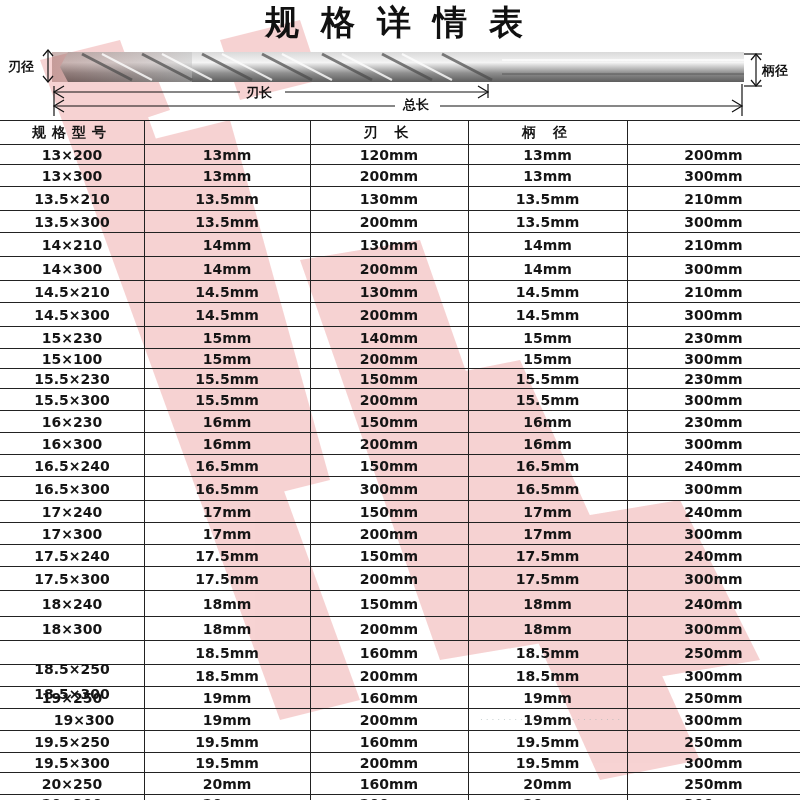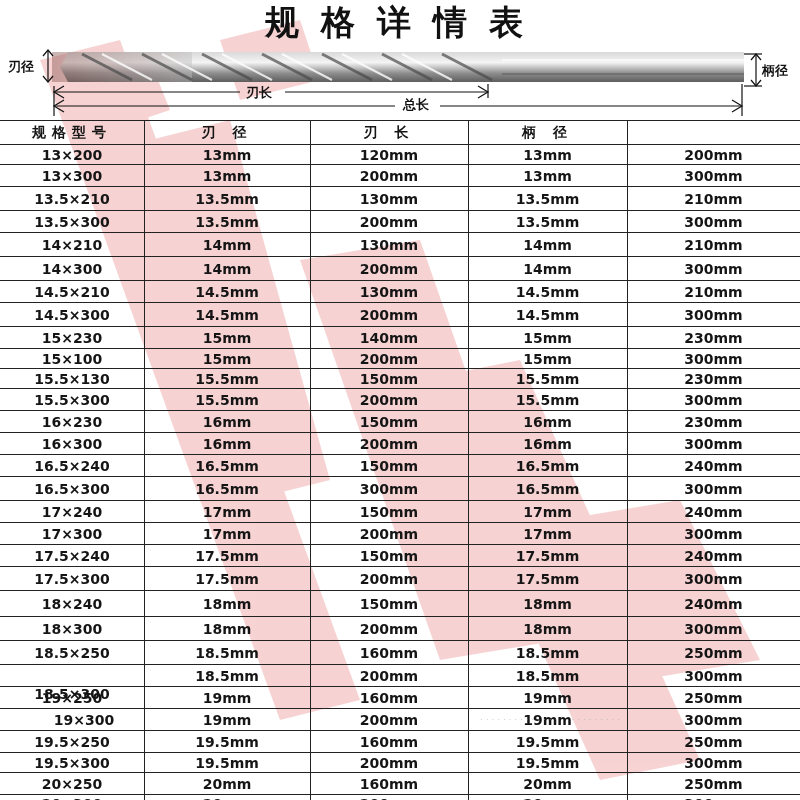--- a/index.html
+++ b/index.html
@@ -129,21 +129,20 @@
     <div class="hline" style="top: 496px;"></div>
     <div class="hline" style="top: 520px;"></div>
     <div class="hline" style="top: 544px;"></div>
     <div class="hline" style="top: 566px;"></div>
     <div class="hline" style="top: 588px;"></div>
     <div class="hline" style="top: 610px;"></div>
     <div class="hline" style="top: 632px;"></div>
     <div class="hline" style="top: 652px;"></div>
     <div class="hline" style="top: 674px;"></div>
     <div class="cell hdr" style="left: 0px; width: 144px; top: 3px;">规格型号</div>
-    <div class="cell hdr" style="left: 144px; width: 166px; top: 3px;">刃 径</div>
     <div class="cell hdr" style="left: 310px; width: 158px; top: 3px;">刃 长</div>
     <div class="cell hdr" style="left: 468px; width: 159px; top: 3px;">柄 径</div>
     <div style="position: absolute; left: 0px; top: 0px;">
       <div class="cell" style="left: 0px; width: 144px; top: 26px;">13×200</div>
       <div class="cell" style="left: 144px; width: 166px; top: 26px;">13mm</div>
       <div class="cell" style="left: 310px; width: 158px; top: 26px;">120mm</div>
       <div class="cell" style="left: 468px; width: 159px; top: 26px;">13mm</div>
       <div class="cell" style="left: 627px; width: 173px; top: 26px;">200mm</div>
     </div>
     <div style="position: absolute; left: 0px; top: 0px;">
@@ -203,21 +202,21 @@
       <div class="cell" style="left: 627px; width: 173px; top: 209px;">230mm</div>
     </div>
     <div style="position: absolute; left: 0px; top: 0px;">
       <div class="cell" style="left: 0px; width: 144px; top: 230px;">15×100</div>
       <div class="cell" style="left: 144px; width: 166px; top: 230px;">15mm</div>
       <div class="cell" style="left: 310px; width: 158px; top: 230px;">200mm</div>
       <div class="cell" style="left: 468px; width: 159px; top: 230px;">15mm</div>
       <div class="cell" style="left: 627px; width: 173px; top: 230px;">300mm</div>
     </div>
     <div style="position: absolute; left: 0px; top: 0px;">
-      <div class="cell" style="left: 0px; width: 144px; top: 250px;">15.5×130</div>
+      <div class="cell" style="left: 0px; width: 144px; top: 250px;">15.5×230</div>
       <div class="cell" style="left: 144px; width: 166px; top: 250px;">15.5mm</div>
       <div class="cell" style="left: 310px; width: 158px; top: 250px;">150mm</div>
       <div class="cell" style="left: 468px; width: 159px; top: 250px;">15.5mm</div>
       <div class="cell" style="left: 627px; width: 173px; top: 250px;">230mm</div>
     </div>
     <div style="position: absolute; left: 0px; top: 0px;">
       <div class="cell" style="left: 0px; width: 144px; top: 271px;">15.5×300</div>
       <div class="cell" style="left: 144px; width: 166px; top: 271px;">15.5mm</div>
       <div class="cell" style="left: 310px; width: 158px; top: 271px;">200mm</div>
       <div class="cell" style="left: 468px; width: 159px; top: 271px;">15.5mm</div>
@@ -287,21 +286,21 @@
       <div class="cell" style="left: 627px; width: 173px; top: 475px;">240mm</div>
     </div>
     <div style="position: absolute; left: 0px; top: 0px;">
       <div class="cell" style="left: 0px; width: 144px; top: 500px;">18×300</div>
       <div class="cell" style="left: 144px; width: 166px; top: 500px;">18mm</div>
       <div class="cell" style="left: 310px; width: 158px; top: 500px;">200mm</div>
       <div class="cell" style="left: 468px; width: 159px; top: 500px;">18mm</div>
       <div class="cell" style="left: 627px; width: 173px; top: 500px;">300mm</div>
     </div>
     <div style="position: absolute; left: 0px; top: 0px;">
-      <div class="cell" style="left: 0px; width: 144px; top: 524px;">18.5×250</div>
+      <div class="cell" style="left: 0px; width: 144px; top: 540px;">18.5×250</div>
       <div class="cell" style="left: 144px; width: 166px; top: 524px;">18.5mm</div>
       <div class="cell" style="left: 310px; width: 158px; top: 524px;">160mm</div>
       <div class="cell" style="left: 468px; width: 159px; top: 524px;">18.5mm</div>
       <div class="cell" style="left: 627px; width: 173px; top: 524px;">250mm</div>
     </div>
     <div style="position: absolute; left: 0px; top: 0px;">
       <div class="cell" style="left: 0px; width: 144px; top: 565px;">18.5×300</div>
       <div class="cell" style="left: 144px; width: 166px; top: 547px;">18.5mm</div>
       <div class="cell" style="left: 310px; width: 158px; top: 547px;">200mm</div>
       <div class="cell" style="left: 468px; width: 159px; top: 547px;">18.5mm</div>

